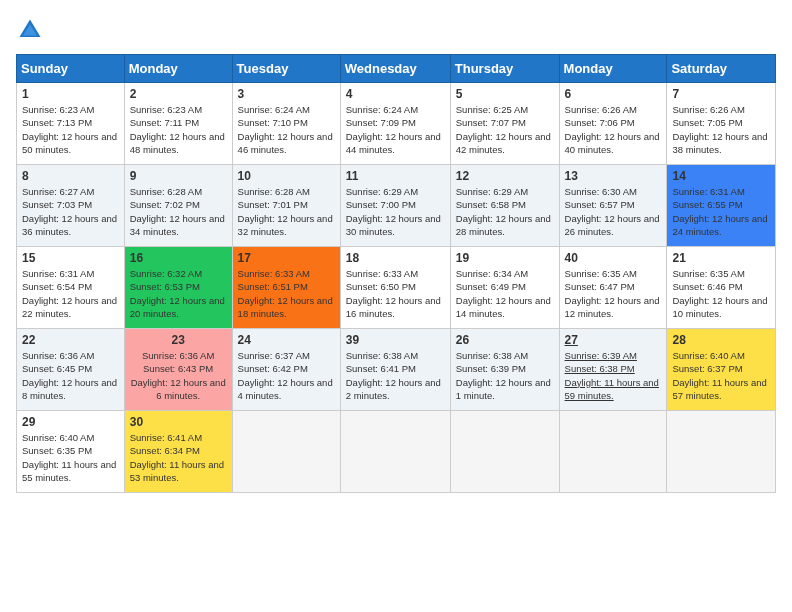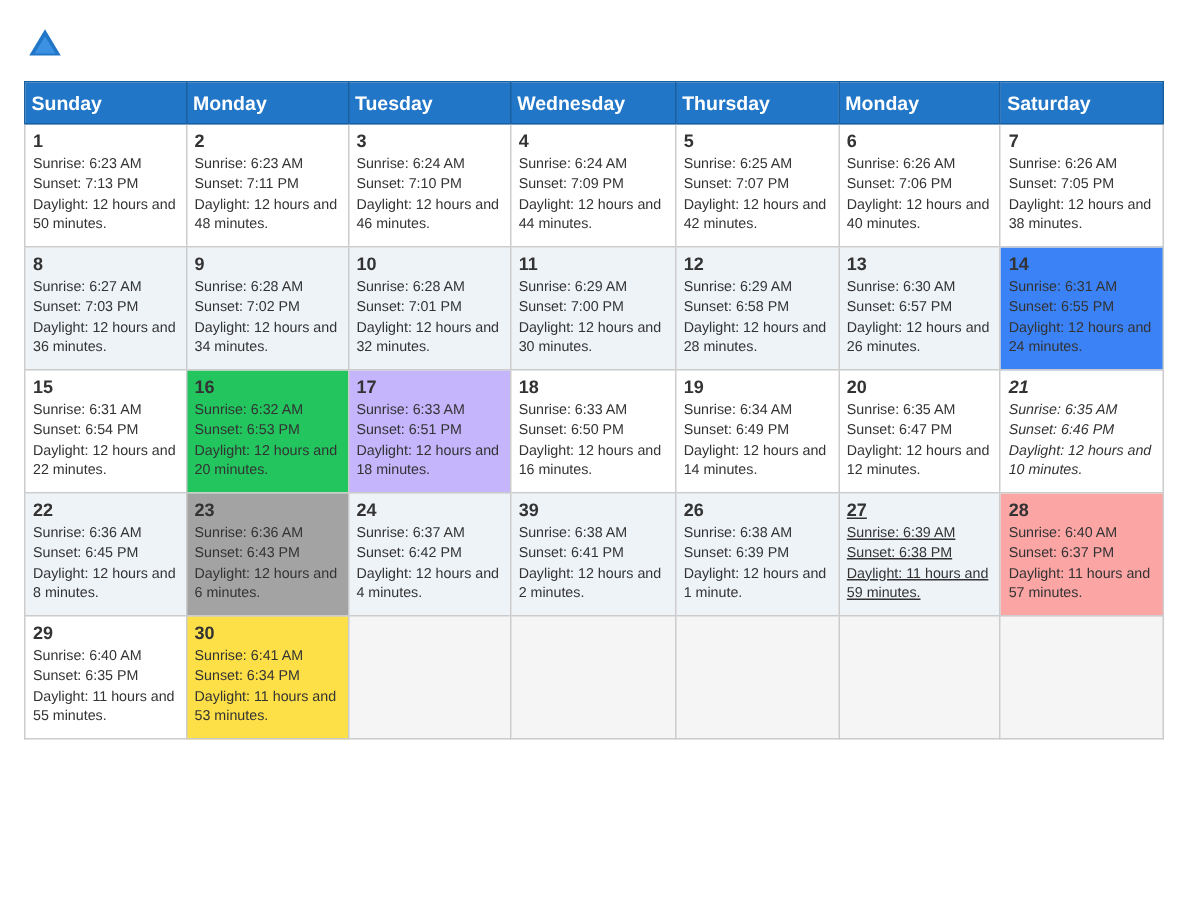--- a/index.html
+++ b/index.html
@@ -193,67 +193,67 @@
         </tr>
         <tr>
           <td style="background: rgb(255, 255, 255);">
         <span class="day-num">15</span>
         <span class="day-info">Sunrise: 6:31 AM<br>Sunset: 6:54 PM<br>Daylight: 12 hours and 22 minutes.</span>
       </td>
           <td style="background: #22c55e;">
         <span class="day-num">16</span>
         <span class="day-info">Sunrise: 6:32 AM<br>Sunset: 6:53 PM<br>Daylight: 12 hours and 20 minutes.</span>
       </td>
-          <td style="background: #c4b5fd;">
+          <td style="background: #f97316;">
         <span class="day-num">17</span>
         <span class="day-info">Sunrise: 6:33 AM<br>Sunset: 6:51 PM<br>Daylight: 12 hours and 18 minutes.</span>
       </td>
           <td style="background: rgb(255, 255, 255); margin-left: 32px;">
         <span class="day-num">18</span>
         <span class="day-info">Sunrise: 6:33 AM<br>Sunset: 6:50 PM<br>Daylight: 12 hours and 16 minutes.</span>
       </td>
           <td style="background: rgb(255, 255, 255);">
         <span class="day-num">19</span>
         <span class="day-info">Sunrise: 6:34 AM<br>Sunset: 6:49 PM<br>Daylight: 12 hours and 14 minutes.</span>
       </td>
           <td style="background: rgb(255, 255, 255);">
-        <span class="day-num">20</span>
+        <span class="day-num">40</span>
         <span class="day-info">Sunrise: 6:35 AM<br>Sunset: 6:47 PM<br>Daylight: 12 hours and 12 minutes.</span>
       </td>
-          <td style="background: rgb(255, 255, 255); font-style: italic;">
+          <td style="background: rgb(255, 255, 255);">
         <span class="day-num">21</span>
         <span class="day-info">Sunrise: 6:35 AM<br>Sunset: 6:46 PM<br>Daylight: 12 hours and 10 minutes.</span>
       </td>
         </tr>
         <tr>
           <td style="background: rgb(238, 243, 248);">
         <span class="day-num">22</span>
         <span class="day-info">Sunrise: 6:36 AM<br>Sunset: 6:45 PM<br>Daylight: 12 hours and 8 minutes.</span>
       </td>
-          <td style="background: #a3a3a3;">
+          <td style="background: #fca5a5; text-align: center;">
         <span class="day-num">23</span>
         <span class="day-info">Sunrise: 6:36 AM<br>Sunset: 6:43 PM<br>Daylight: 12 hours and 6 minutes.</span>
       </td>
           <td style="background: rgb(238, 243, 248);">
         <span class="day-num">24</span>
         <span class="day-info">Sunrise: 6:37 AM<br>Sunset: 6:42 PM<br>Daylight: 12 hours and 4 minutes.</span>
       </td>
           <td style="background: rgb(238, 243, 248);">
         <span class="day-num">39</span>
         <span class="day-info">Sunrise: 6:38 AM<br>Sunset: 6:41 PM<br>Daylight: 12 hours and 2 minutes.</span>
       </td>
           <td style="background: rgb(238, 243, 248); margin-top: 20px;">
         <span class="day-num">26</span>
         <span class="day-info">Sunrise: 6:38 AM<br>Sunset: 6:39 PM<br>Daylight: 12 hours and 1 minute.</span>
       </td>
           <td style="background: rgb(238, 243, 248); text-decoration: underline;">
         <span class="day-num">27</span>
         <span class="day-info">Sunrise: 6:39 AM<br>Sunset: 6:38 PM<br>Daylight: 11 hours and 59 minutes.</span>
       </td>
-          <td style="background: #fca5a5;">
+          <td style="background: #fde047;">
         <span class="day-num">28</span>
         <span class="day-info">Sunrise: 6:40 AM<br>Sunset: 6:37 PM<br>Daylight: 11 hours and 57 minutes.</span>
       </td>
         </tr>
         <tr>
           <td style="background: rgb(255, 255, 255);">
         <span class="day-num">29</span>
         <span class="day-info">Sunrise: 6:40 AM<br>Sunset: 6:35 PM<br>Daylight: 11 hours and 55 minutes.</span>
       </td>
           <td style="background: #fde047;">

